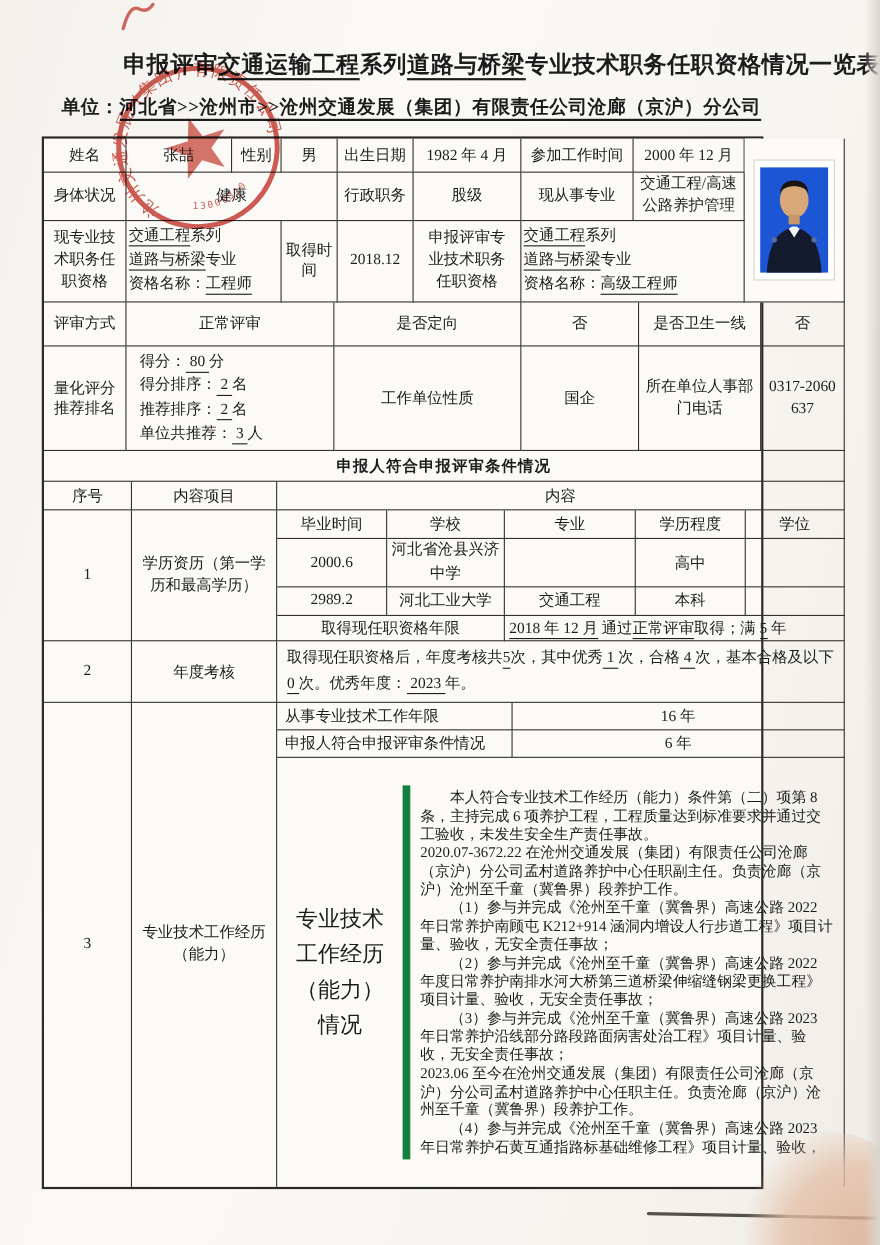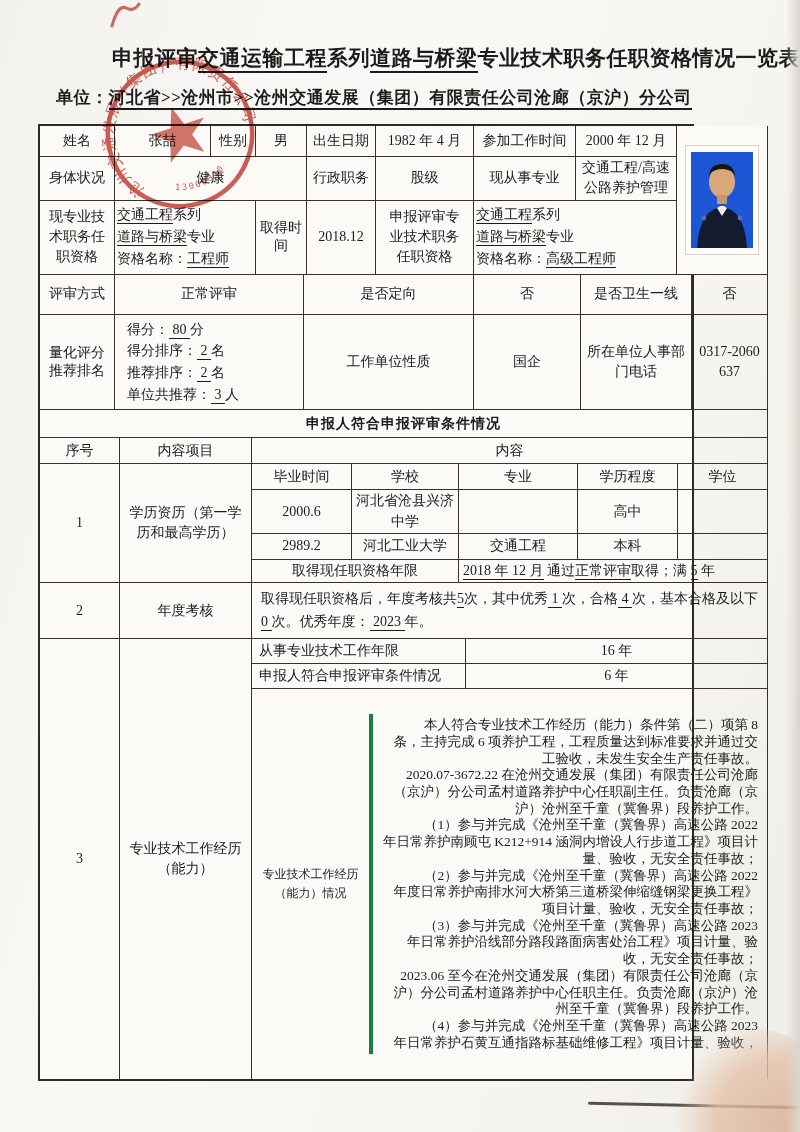--- a/index.html
+++ b/index.html
@@ -18,23 +18,23 @@
   td.l{text-align:left;}
   td.pad6{padding:1px 7px;}
   .nb{border-bottom:none !important;}
   .small-lines{line-height:1.45;}
   .qline{line-height:1.6;text-align:left;padding-left:2px;}
   .score-cell{text-align:left;padding:4px 0 4px 12px;line-height:1.55;}
   .photo-cell{padding:0;vertical-align:middle;background:#fcfbf8;}
   .photo-frame{width:72px;height:108px;margin:0 auto;background:#fff;box-shadow:0 0 0 1px #d8d4cc;display:flex;align-items:center;justify-content:center;}
   .band{font-weight:bold;letter-spacing:1px;}
   .exp-wrap{display:flex;height:100%;}
-  .exp-label{width:121px;border-right:4px solid #15803d;display:flex;align-items:center;justify-content:center;
-     font-size:12px;line-height:1.6;padding:2px 8px;box-sizing:border-box;text-align:center;}
-  .exp-text{flex:1;padding:3px 9px 3px 9px;font-size:13.5px;line-height:16.7px;text-align:right;}
+  .exp-label{width:121px;border-right:7px solid #15803d;display:flex;align-items:center;justify-content:center;
+     font-size:20px;line-height:1.6;padding:2px 8px;box-sizing:border-box;text-align:center;}
+  .exp-text{flex:1;padding:3px 9px 3px 9px;font-size:13.5px;line-height:16.7px;text-align:left;}
   .exp-text p{margin:0;}
   .ind{text-indent:27px;}
   .sec2-text{text-align:left;padding:5px 9px;line-height:1.62;}
   
   .stamp{position:absolute;left:96px;top:50px;width:168px;height:168px;opacity:.82;
      transform:rotate(-18deg);mix-blend-mode:multiply;pointer-events:none;}
   .corner-mark{position:absolute;left:108px;top:2px;width:34px;height:26px;opacity:.75;mix-blend-mode:multiply;}
   
   .shadow-line{position:absolute;left:588px;top:1104px;width:220px;height:3px;background:#55504a;transform:rotate(1.2deg);border-radius:2px;}
   .corner-blob{position:absolute;right:-30px;bottom:-36px;width:160px;height:140px;border-radius:50%;

